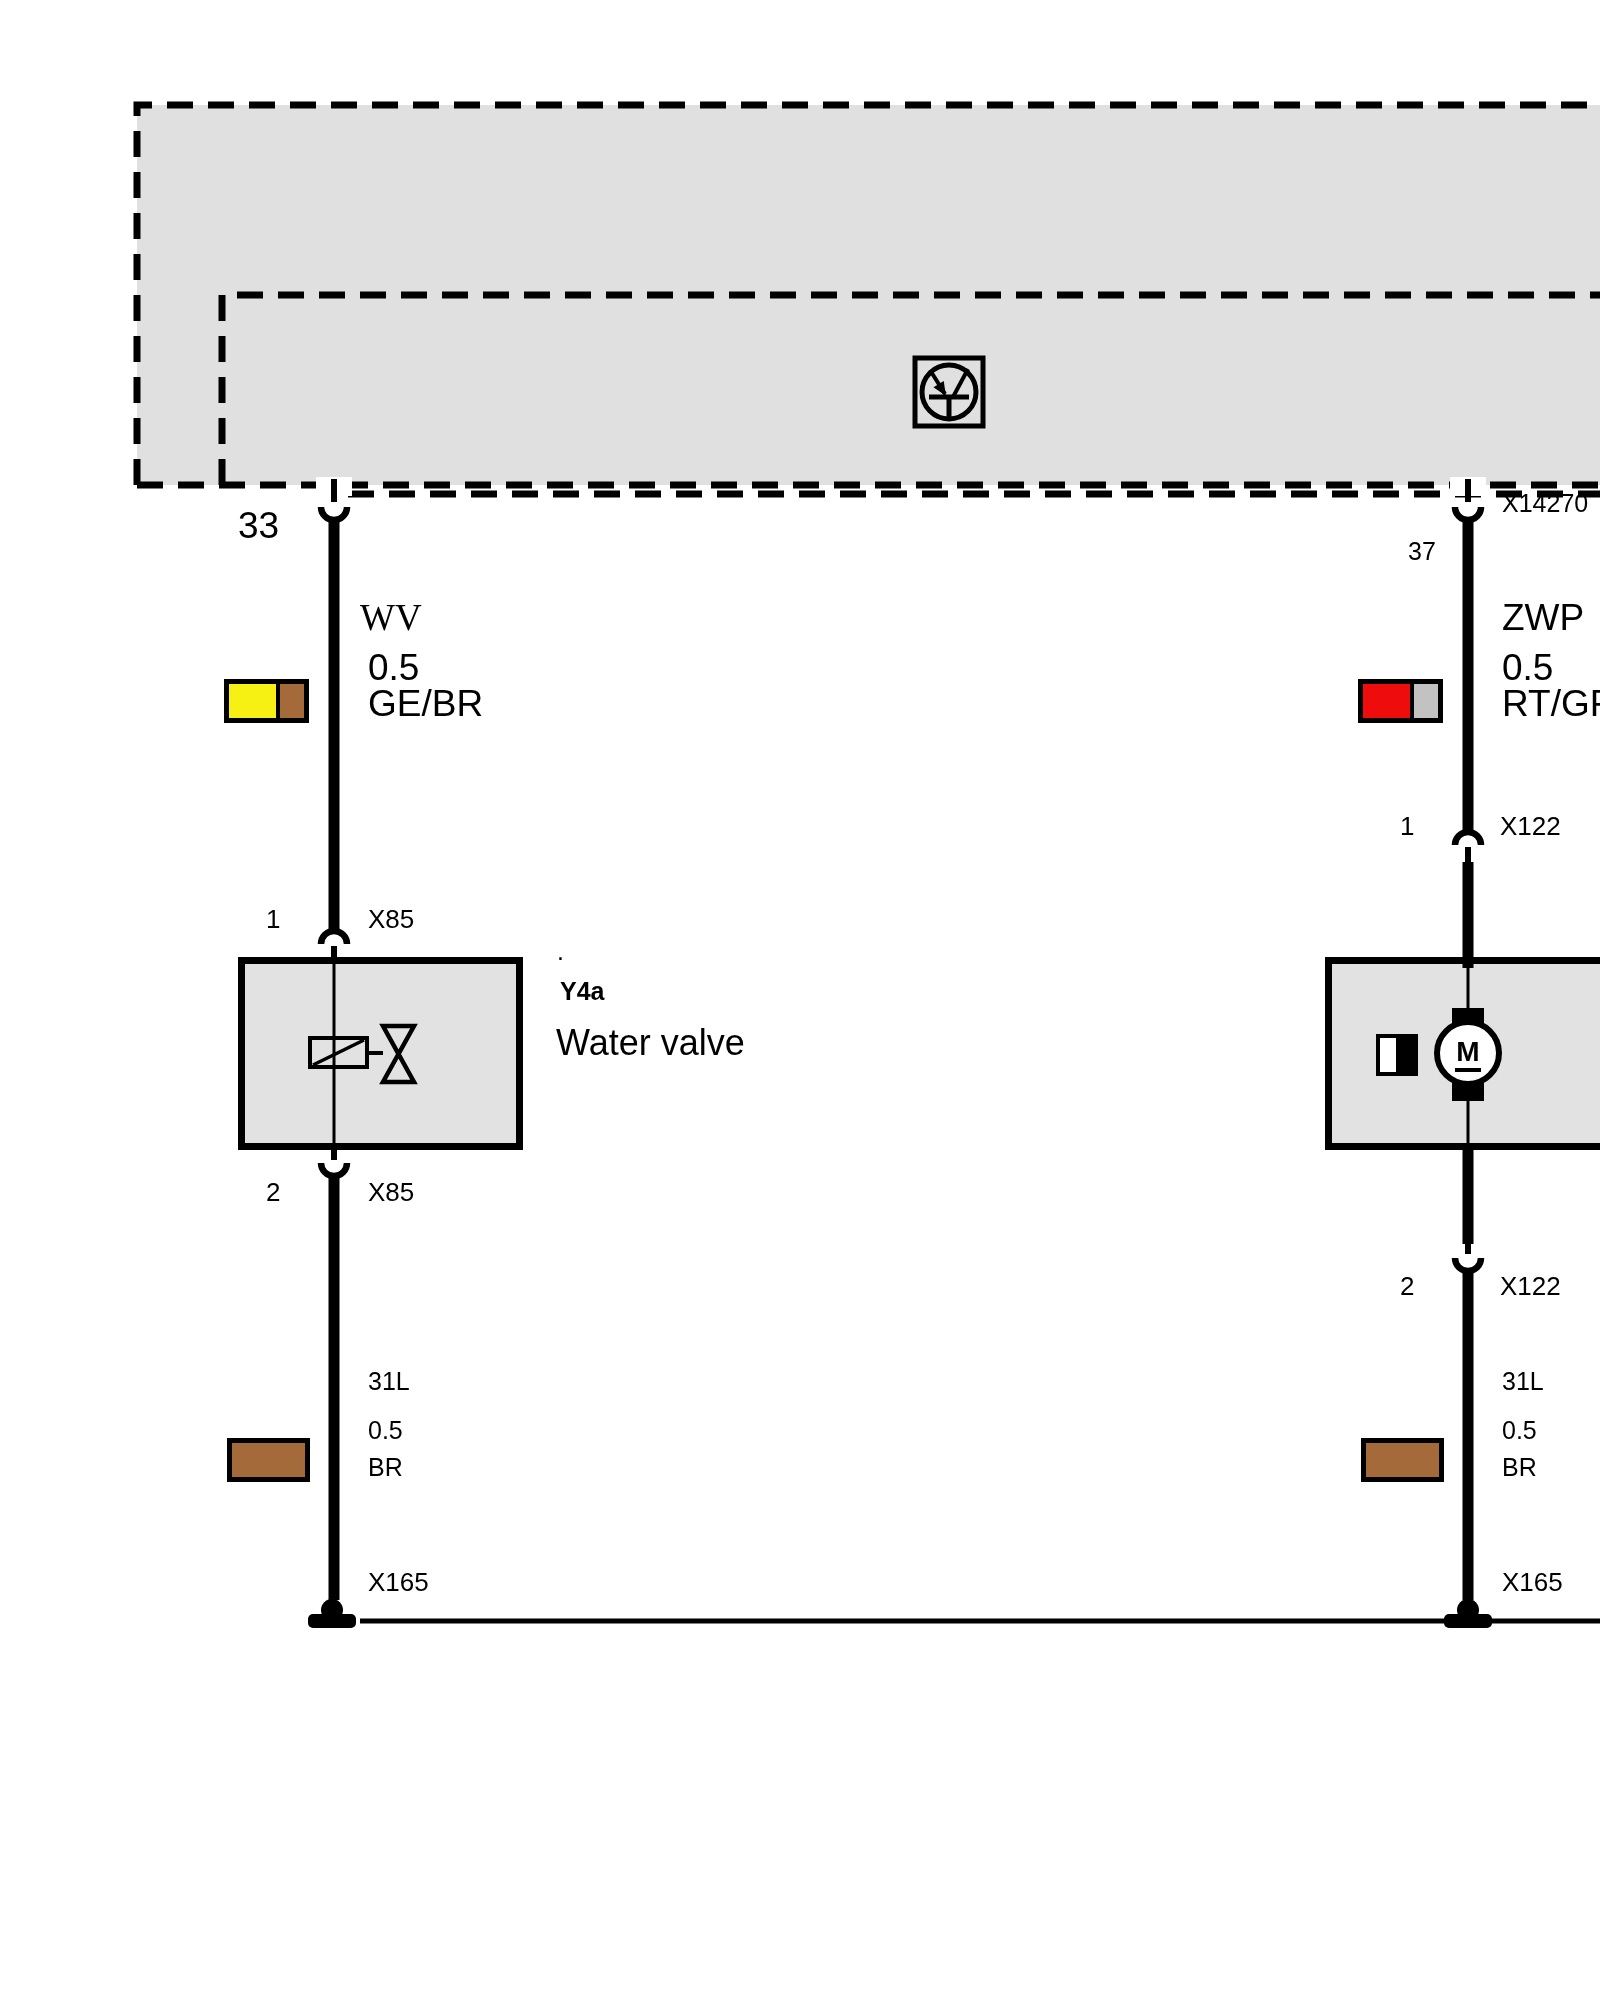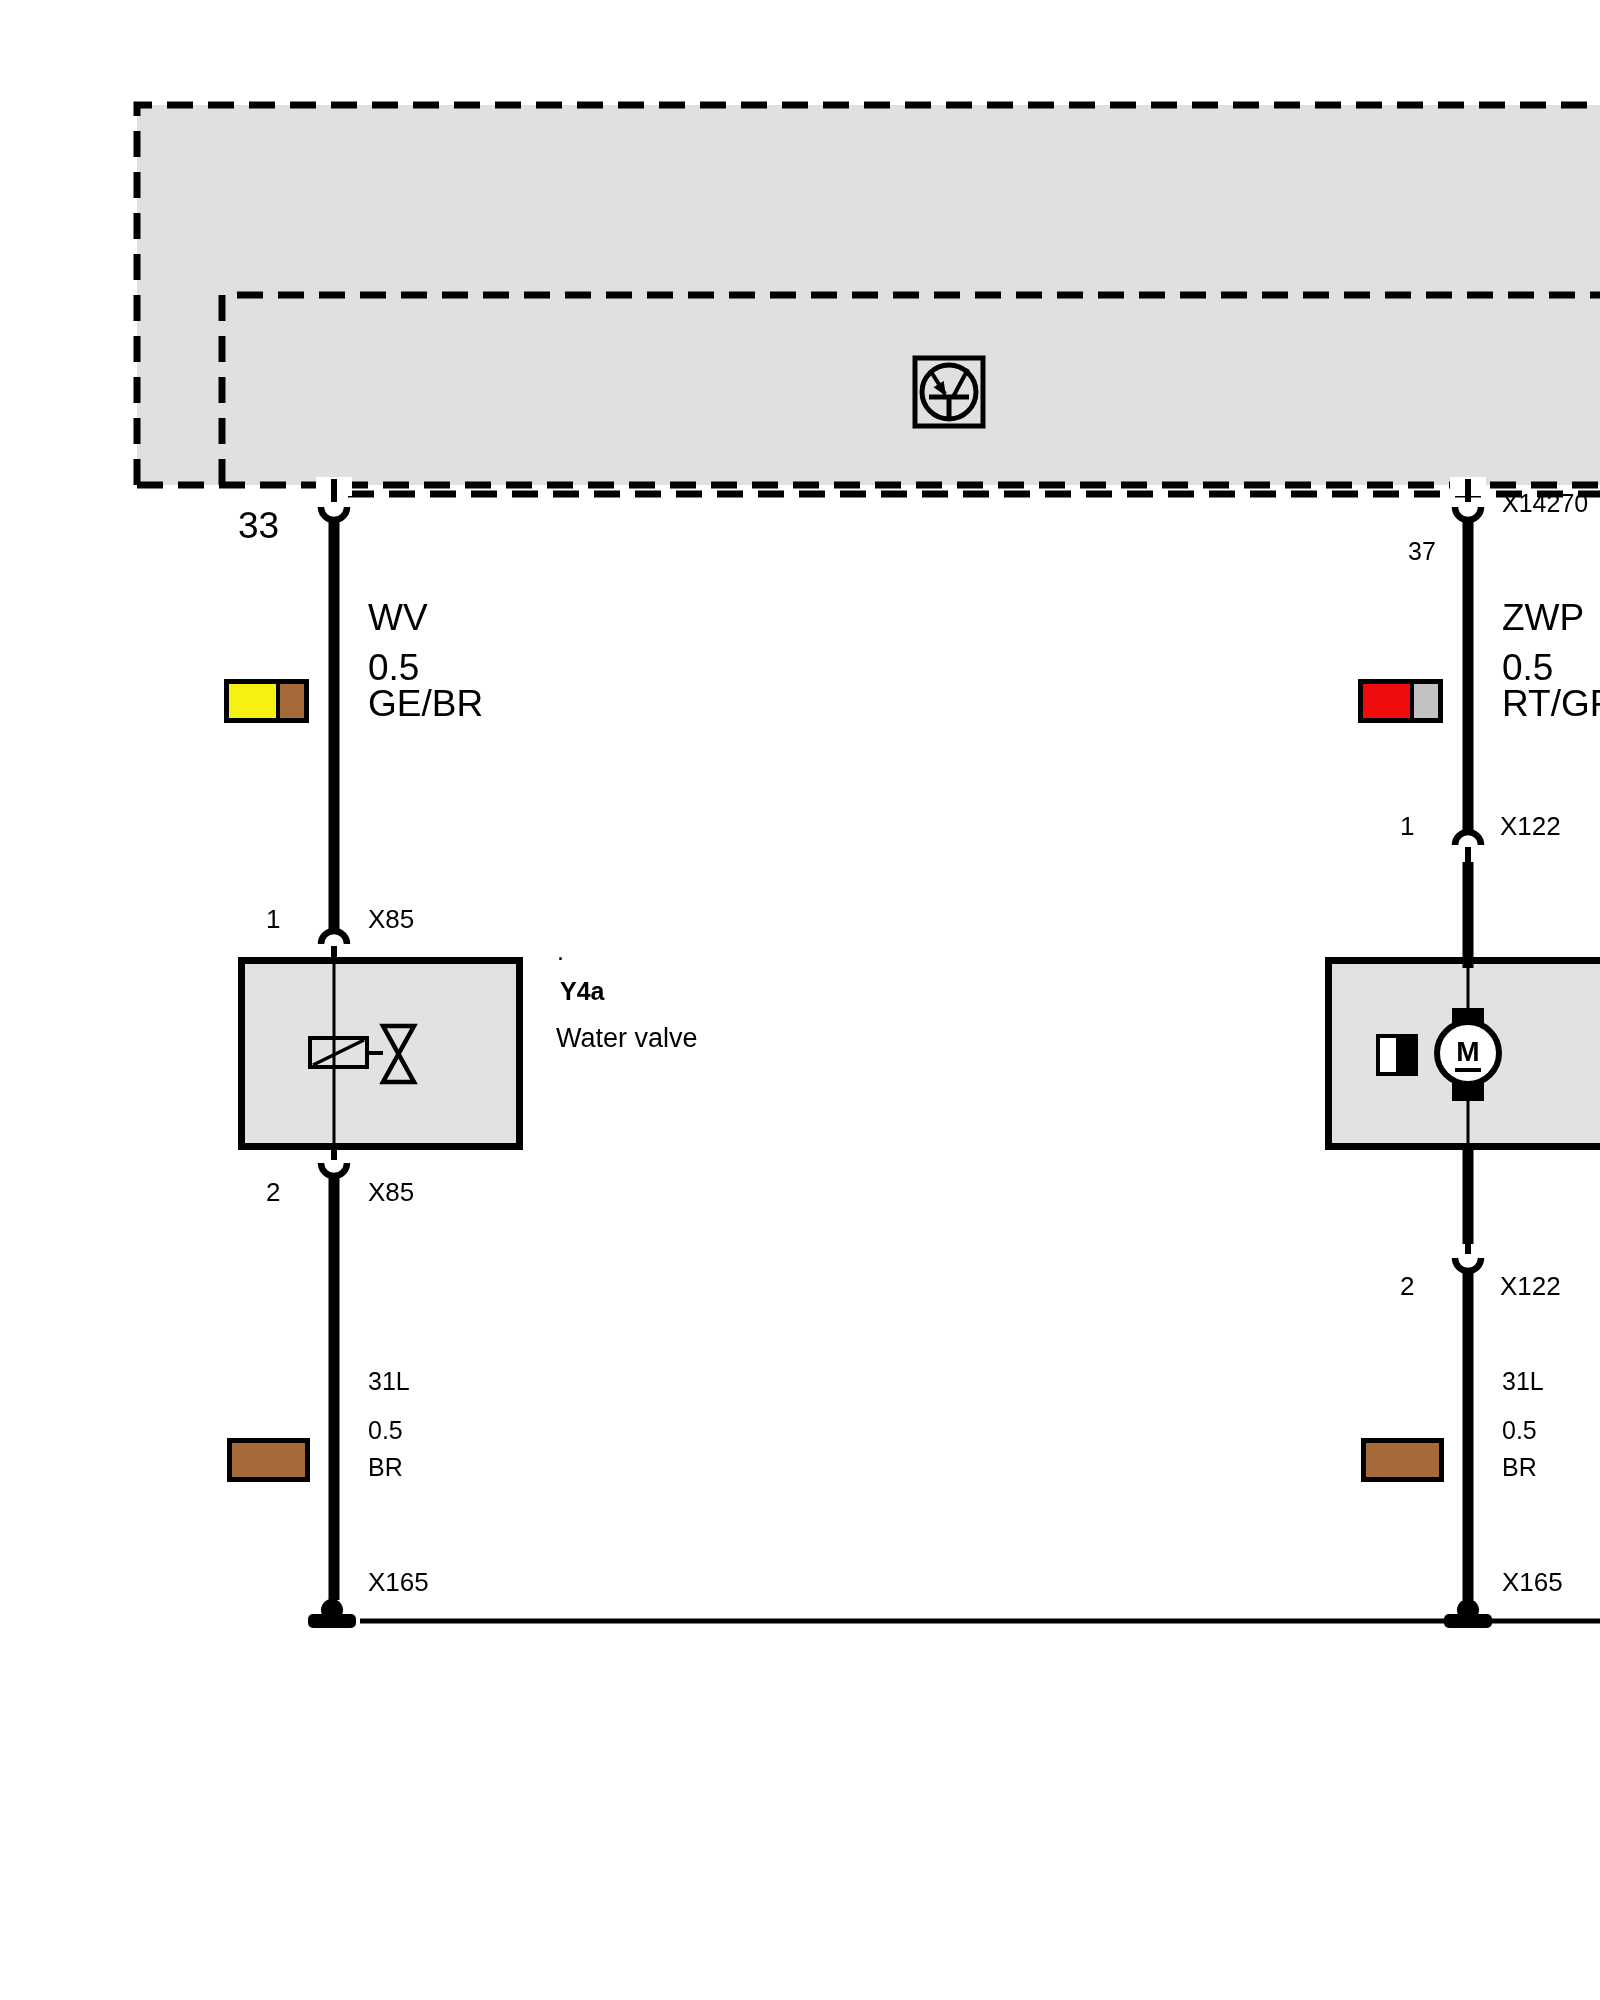--- a/index.html
+++ b/index.html
@@ -20,21 +20,21 @@
     z-index:1;
   }
   #wires-svg{position:absolute;left:0;top:0;z-index:2;}
   .lbl{
     position:absolute;
     z-index:3;
     line-height:1.08;
     white-space:nowrap;
   }
   .big{font-size:37px;}
-  .med{font-size:27px;}
+  .med{font-size:36px;}
   .sm{font-size:26px;}
   .xs{font-size:25px;}
   .right{text-align:left;}
   .swatch{
     position:absolute;
     z-index:3;
     background:#000;
     box-sizing:border-box;
     padding:5px;
     display:flex;
@@ -136,21 +136,21 @@
   <g stroke="#000" stroke-width="5">
     <path d="M360,1621 H1447"></path>
     <path d="M1491,1621 H1600"></path>
   </g>
 </svg>
 
 <div class="lbl big right" style="left:238px;top:506px;width:60px;">33</div>
 <div class="lbl xs right" style="left:1408px;top:518px;width:40px;margin-top:20px;">37</div>
 <div class="lbl xs" style="left:1502px;top:490px;">X14270</div>
 
-<div class="lbl big" style="left:368px;top:598px;">WV</div>
+<div class="lbl big" style="left:360px;top:598px;font-family:Liberation Serif, serif;">WV</div>
 <div class="lbl big" style="left:368px;top:648px;">0.5</div>
 <div class="lbl big" style="left:368px;top:684px;">GE/BR</div>
 
 <div class="lbl big" style="left:1502px;top:598px;text-align:right;">ZWP</div>
 <div class="lbl big" style="left:1502px;top:648px;">0.5</div>
 <div class="lbl big" style="left:1502px;top:684px;">RT/GR</div>
 
 <div class="lbl sm right" style="left:266px;top:905px;width:28px;">1</div>
 <div class="lbl sm" style="left:368px;top:905px;">X85</div>
 

